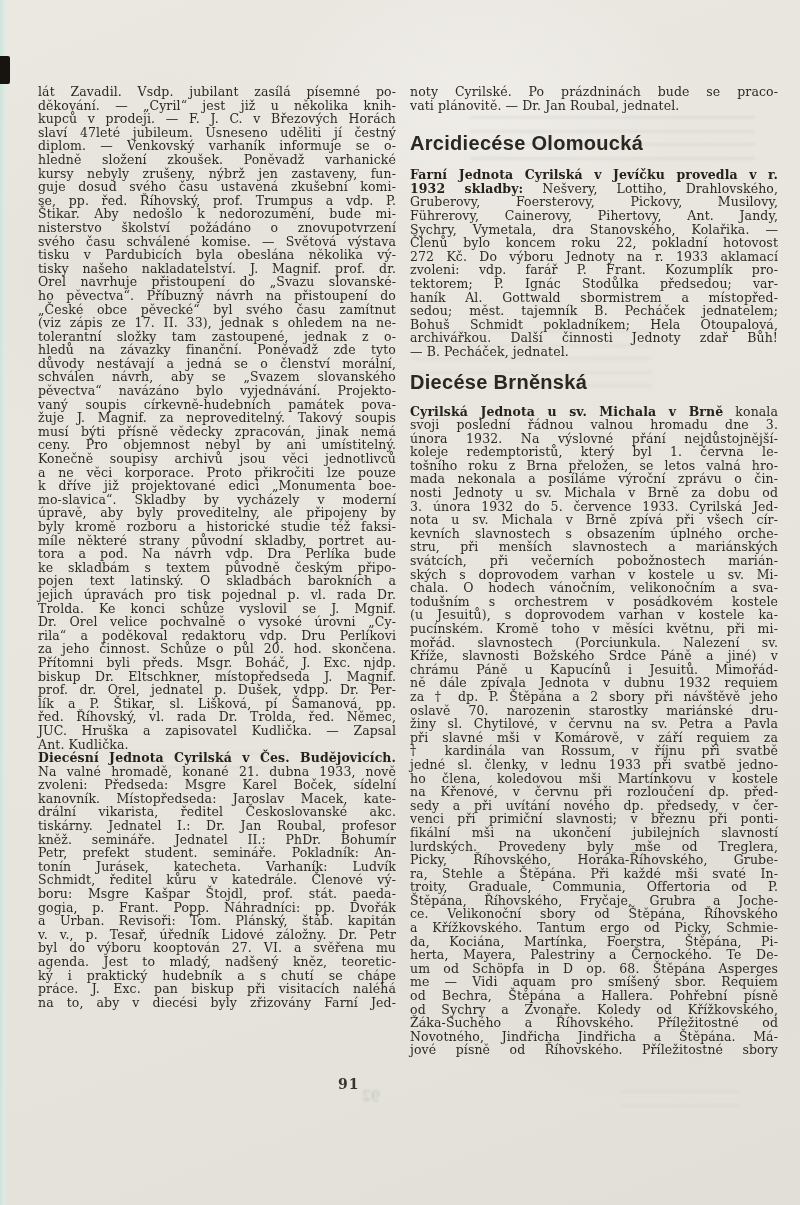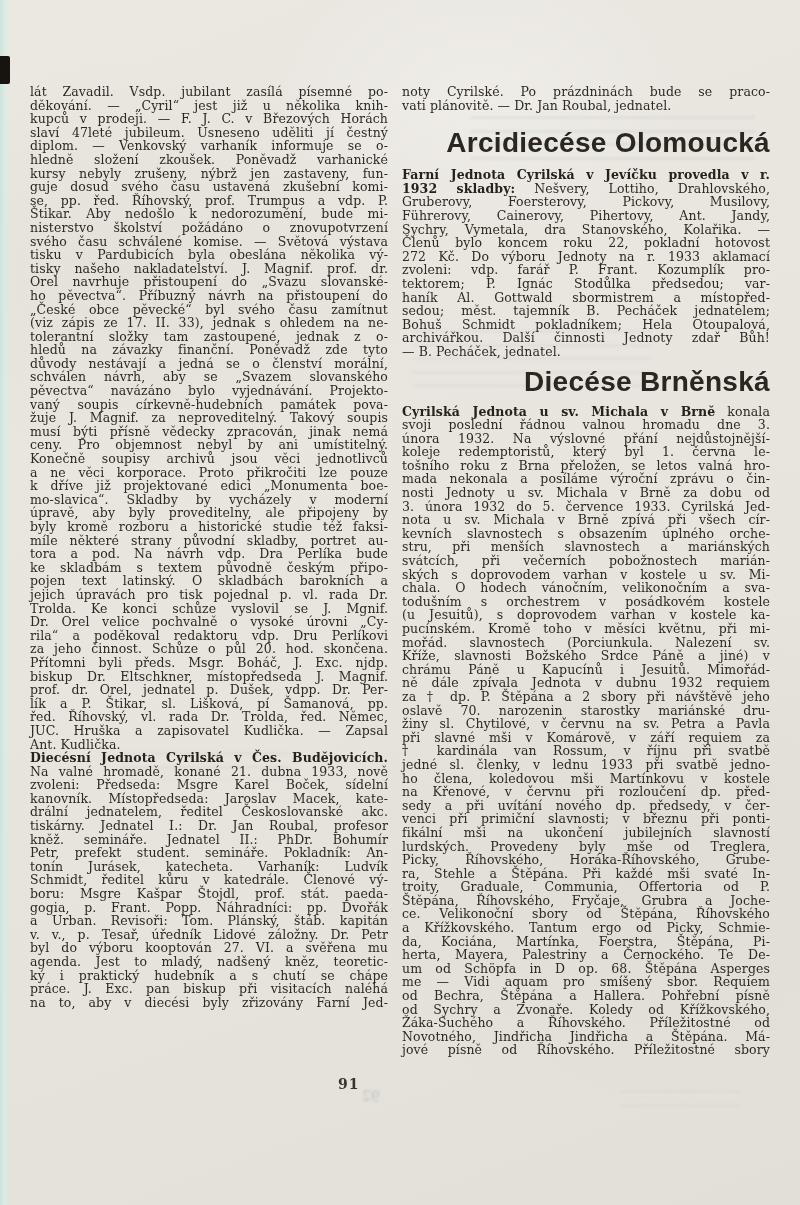--- a/index.html
+++ b/index.html
@@ -13,33 +13,33 @@
   .page::before{
     content:"";position:absolute;inset:0;pointer-events:none;
     background:
       radial-gradient(420px 300px at 18% 22%, rgba(120,110,95,0.05), transparent 70%),
       radial-gradient(500px 380px at 80% 70%, rgba(120,110,95,0.05), transparent 70%),
       radial-gradient(300px 200px at 60% 8%,  rgba(255,255,255,0.25), transparent 70%);
   }
   .edge-strip{position:absolute;left:0;top:0;width:7px;height:1205px;
     background:linear-gradient(90deg,#cfe2dc,#dcebe5 70%,rgba(220,235,229,0));}
   .corner-mark{position:absolute;left:0;top:56px;width:10px;height:28px;background:#17140f;border-radius:0 2px 2px 0;}
-  .col{position:absolute;top:85px;color:#2e2922;}
+  .col{position:absolute;top:85px;color:#2e2922;margin-left:8px;}
   .col-left{left:30px;width:358px;}
   .col-right{left:402px;width:368px;}
   .para{margin:0;}
   .ln{
     height:13.6px;line-height:13.6px;font-size:12.5px;letter-spacing:0.1px;
     text-align:justify;text-align-last:justify;white-space:nowrap;overflow:visible;
   }
   .ln-end{text-align-last:left;}
   .b{font-weight:bold;color:#262119;}
   .heading{
     font-family:"Liberation Sans", sans-serif;font-weight:bold;letter-spacing:0.3px;
-    font-size:28px;line-height:26px;text-align:right;color:#2a2620;
+    font-size:20px;line-height:26px;text-align:left;color:#2a2620;
   }
   .h-left{margin:16px 0 14px 0;}
   .h-right-1{margin:18px 0 12px 0;}
   .h-right-2{margin:10px 0 10px 0;}
   .page-number{
     position:absolute;left:338px;top:1076px;font-size:14px;font-weight:bold;
     color:#3a342b;letter-spacing:1px;
   }
   .ghost-number{
     position:absolute;left:362px;top:1088px;font-size:14px;color:#8fa39a;
@@ -118,21 +118,21 @@
         <div class="ln"><span>lík a P. Štikar, sl. Lišková, pí Šamanová, pp.</span></div>
         <div class="ln"><span>řed. Říhovský, vl. rada Dr. Trolda, řed. Němec,</span></div>
         <div class="ln"><span>JUC. Hruška a zapisovatel Kudlička. — Zapsal</span></div>
         <div class="ln ln-end"><span>Ant. Kudlička.</span></div>
       </div>
       <div class="para">
         <div class="ln"><span class="b">Diecésní Jednota Cyrilská v Čes. Budějovicích.</span></div>
         <div class="ln"><span>Na valné hromadě, konané 21. dubna 1933, nově</span></div>
         <div class="ln"><span>zvoleni: Předseda: Msgre Karel Boček, sídelní</span></div>
         <div class="ln"><span>kanovník. Místopředseda: Jaroslav Macek, kate-</span></div>
-        <div class="ln"><span>drální jednatelem, ředitel Českoslovanské akc.</span></div>
+        <div class="ln"><span>drální vikarista, ředitel Českoslovanské akc.</span></div>
         <div class="ln"><span>tiskárny. Jednatel I.: Dr. Jan Roubal, profesor</span></div>
         <div class="ln"><span>kněž. semináře. Jednatel II.: PhDr. Bohumír</span></div>
         <div class="ln"><span>Petr, prefekt student. semináře. Pokladník: An-</span></div>
         <div class="ln"><span>tonín Jurásek, katecheta. Varhaník: Ludvík</span></div>
         <div class="ln"><span>Schmidt, ředitel kůru v katedrále. Členové vý-</span></div>
         <div class="ln"><span>boru: Msgre Kašpar Štojdl, prof. stát. paeda-</span></div>
         <div class="ln"><span>gogia, p. Frant. Popp. Náhradníci: pp. Dvořák</span></div>
         <div class="ln"><span>a Urban. Revisoři: Tom. Plánský, štáb. kapitán</span></div>
         <div class="ln"><span>v. v., p. Tesař, úředník Lidové záložny. Dr. Petr</span></div>
         <div class="ln"><span>byl do výboru kooptován 27. VI. a svěřena mu</span></div>

